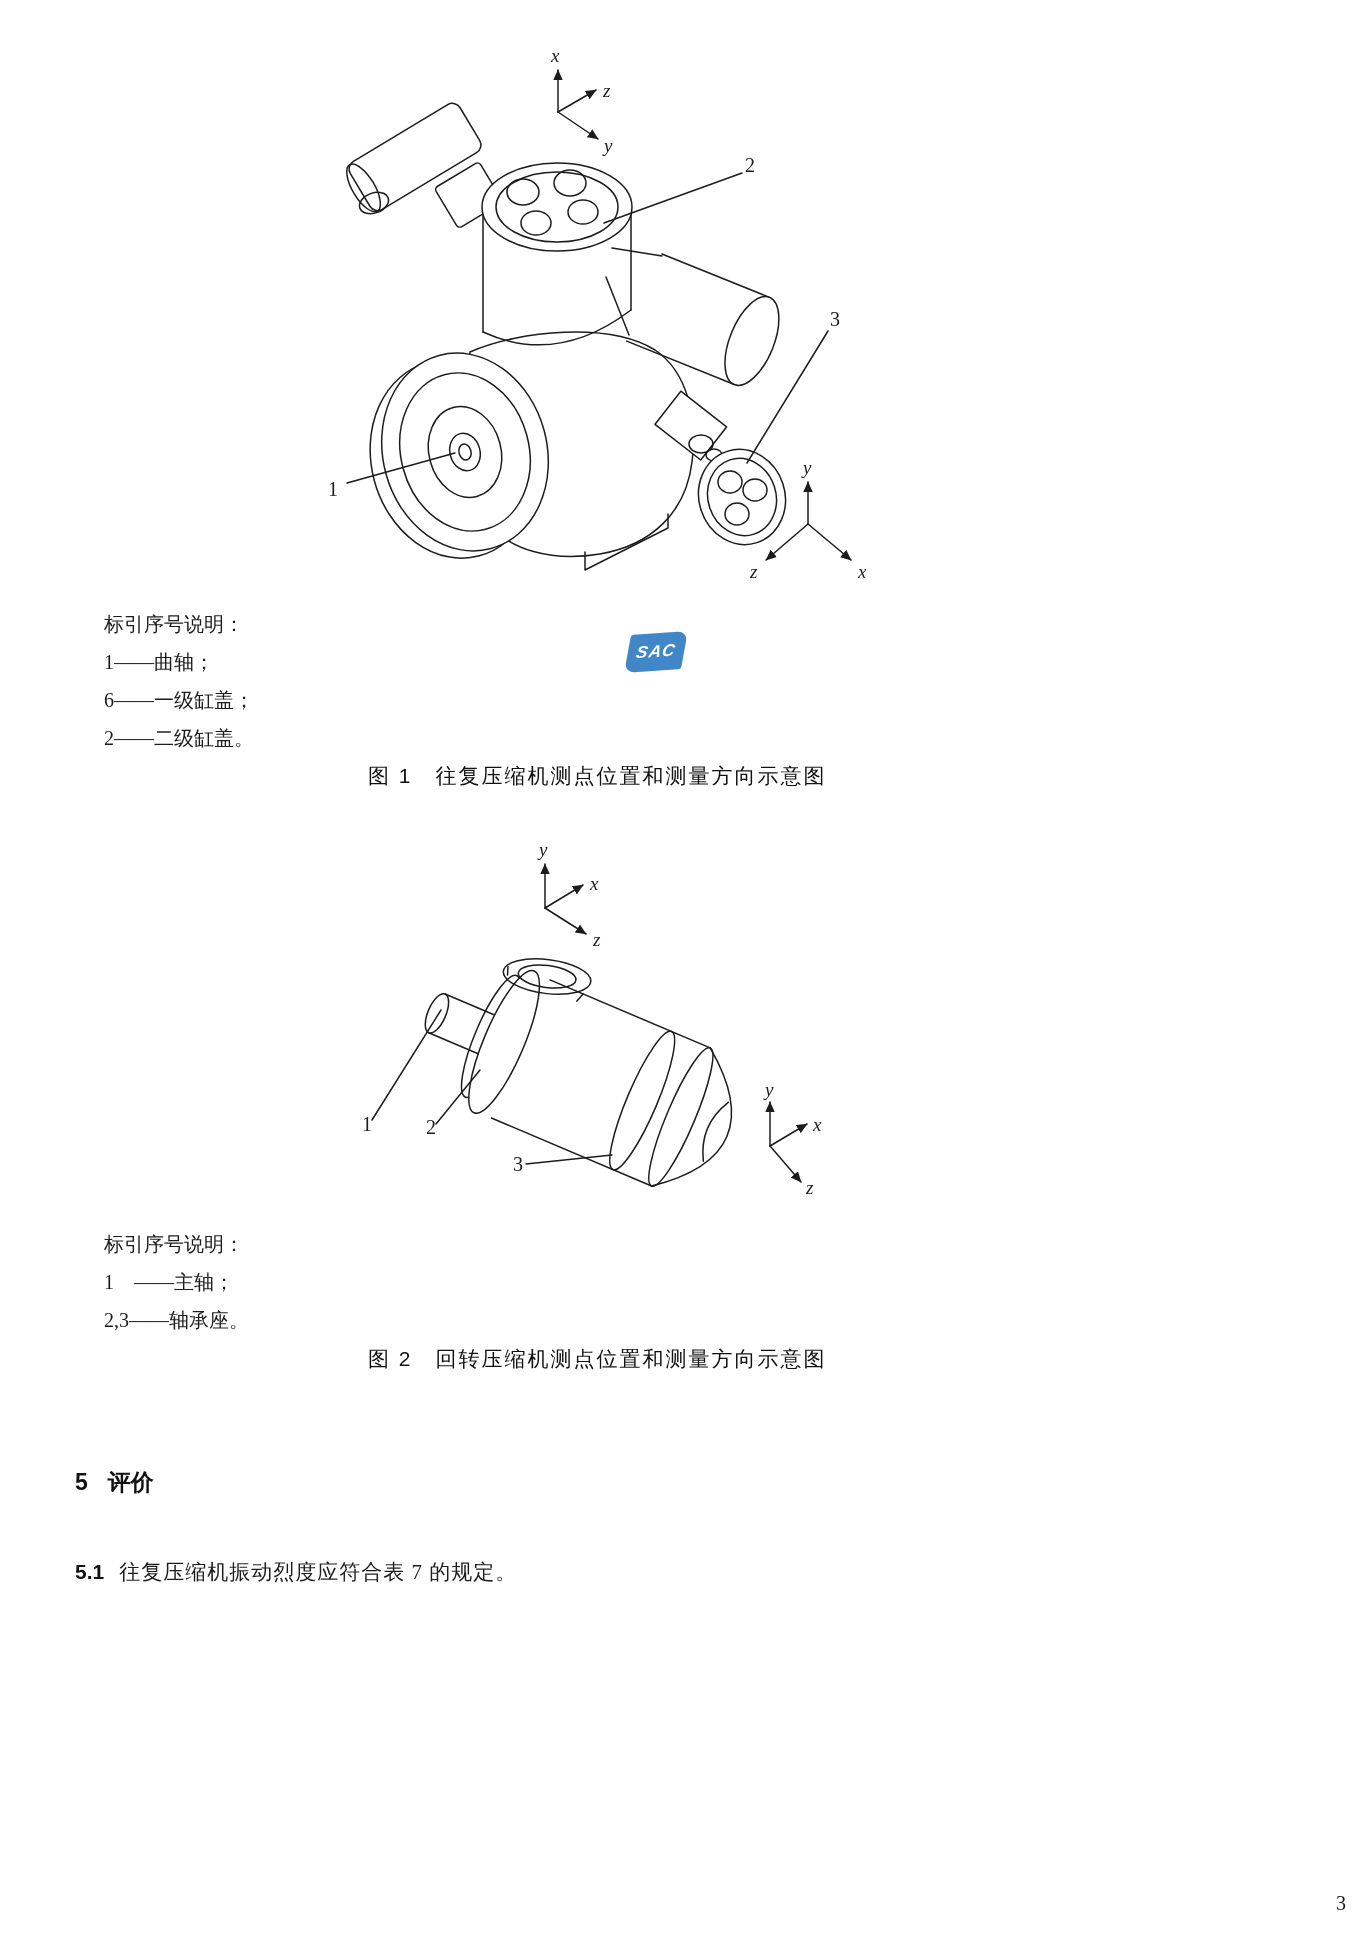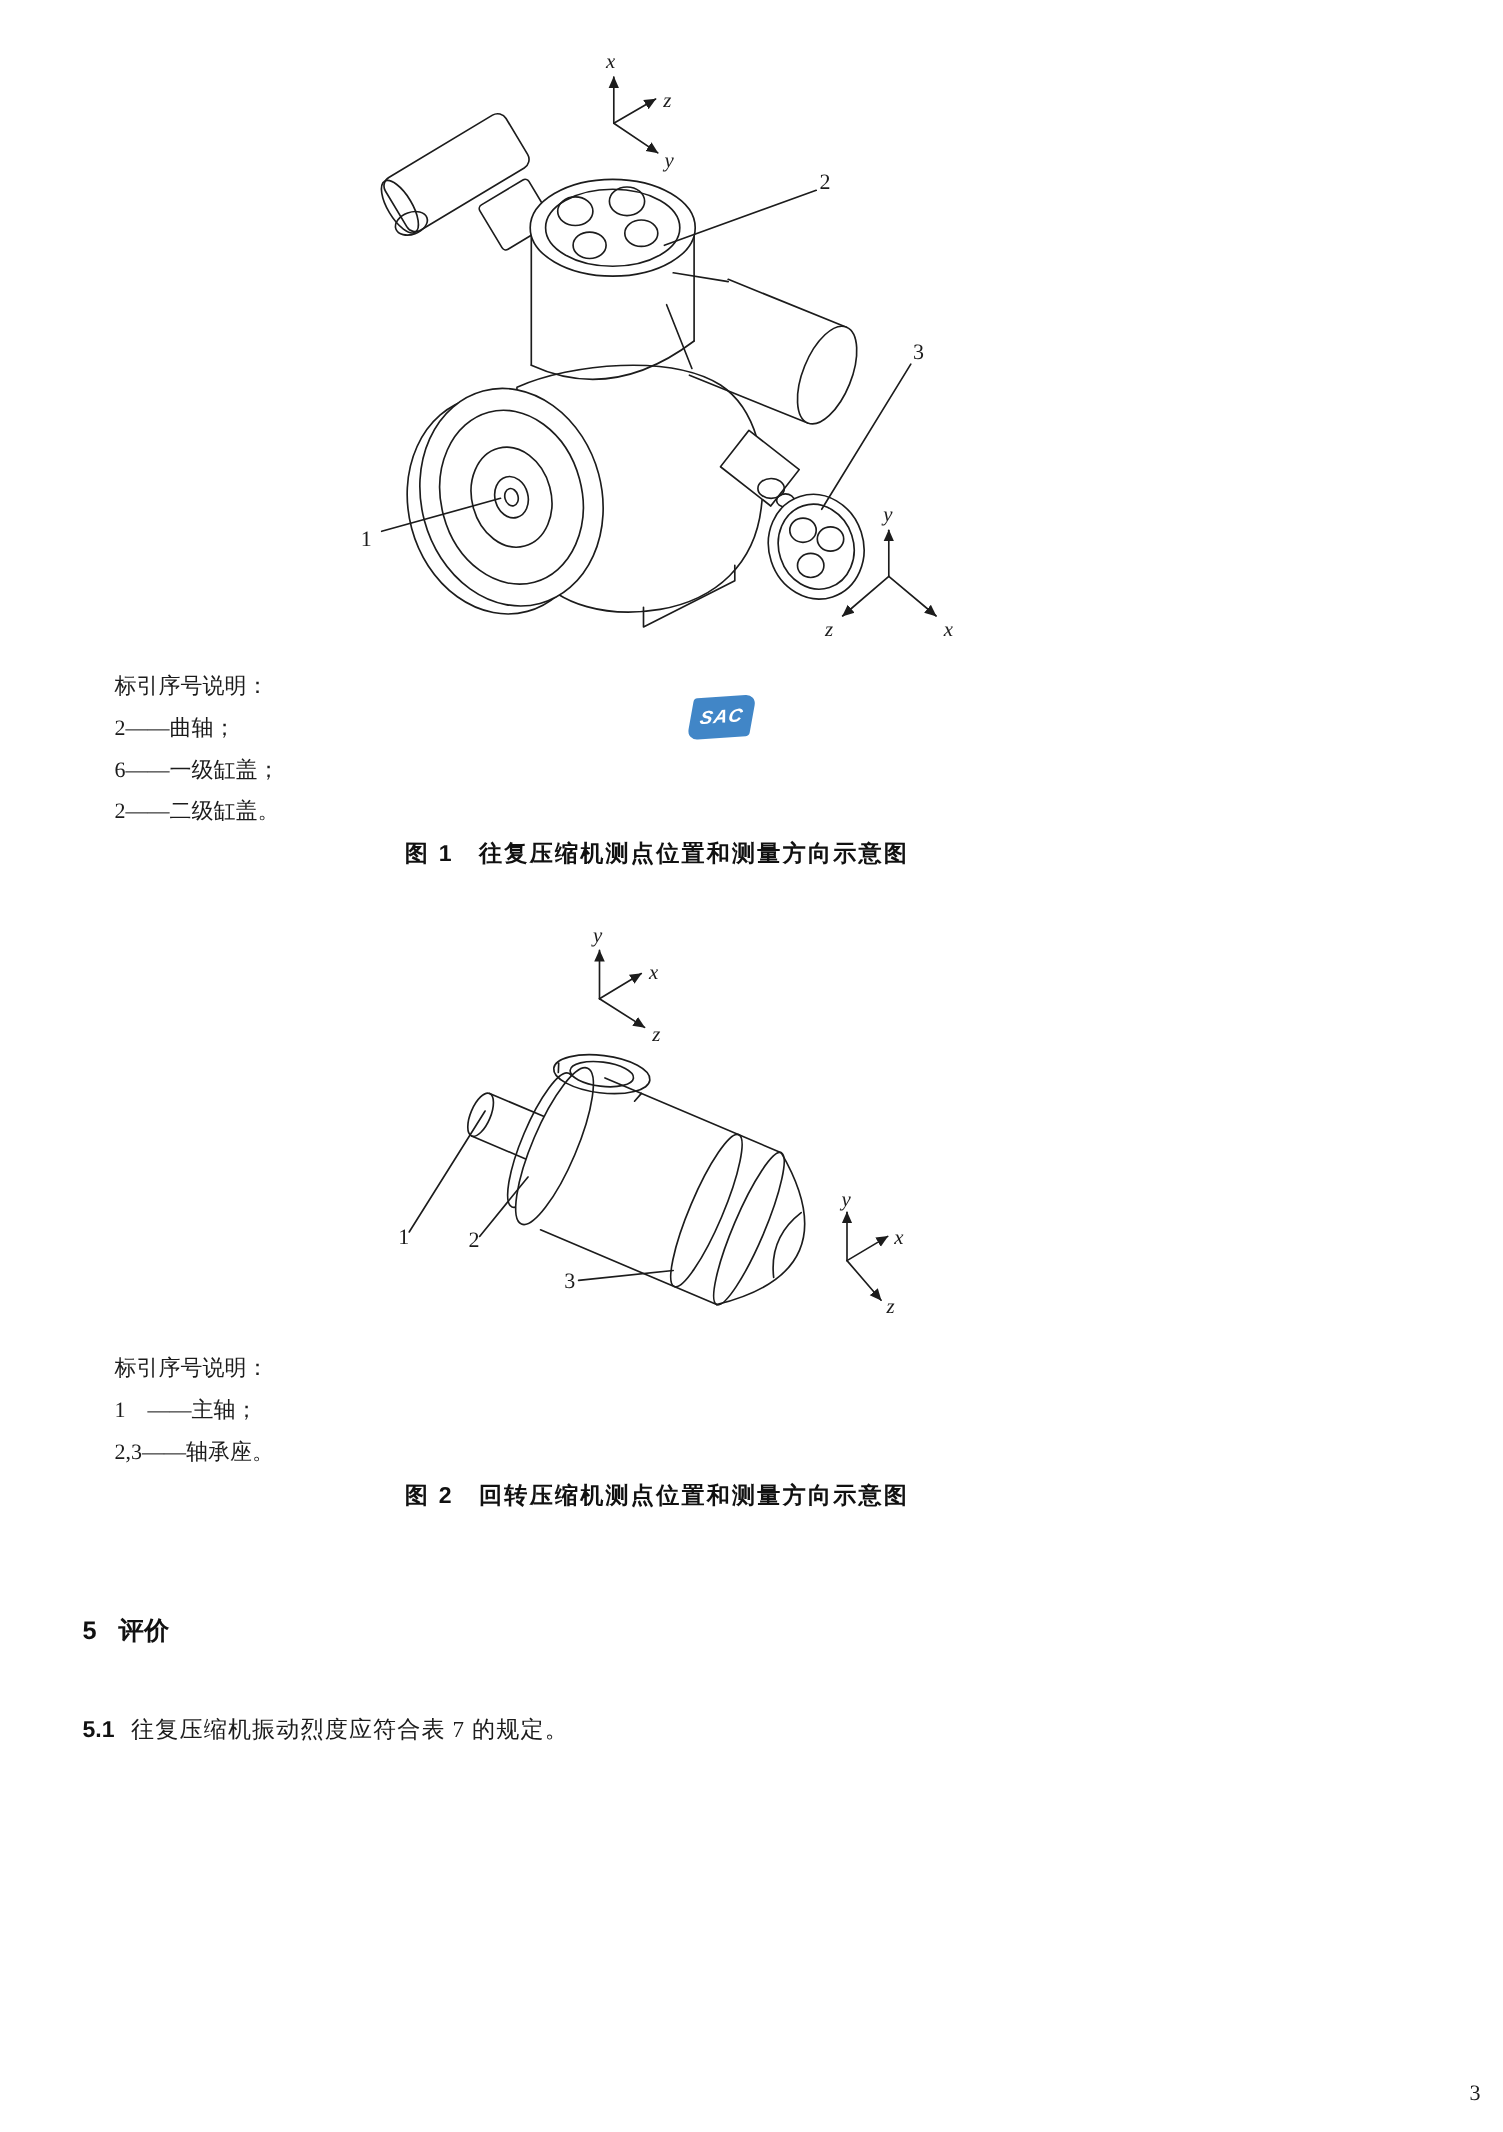--- a/index.html
+++ b/index.html
@@ -5,21 +5,21 @@
   * { margin:0; padding:0; box-sizing:border-box; }
   html,body { width:1366px; height:1938px; background:#ffffff; }
   body { position:relative; font-family:"Liberation Serif","DejaVu Serif",serif; color:#1c1c1c; overflow:hidden; }
 
   svg.fig { position:absolute; left:0; overflow:visible; display:block; }
 
   .legend { position:absolute; left:104px; }
   .legend-line { font-size:20px; line-height:24px; margin-bottom:14px; white-space:pre; color:#1c1c1c; }
 
   .caption { position:absolute; left:368px; font-family:"Liberation Sans","DejaVu Sans",sans-serif;
-             font-weight:bold; font-size:21px; letter-spacing:2px; color:#111; }
+             font-weight:normal; font-size:21px; letter-spacing:2px; color:#111; }
 
   .heading { position:absolute; left:75px; top:1467px; display:flex; gap:20px; align-items:baseline;
              font-family:"Liberation Sans","DejaVu Sans",sans-serif; font-weight:bold; font-size:23px; color:#111; }
 
   .clause { position:absolute; left:75px; top:1558px; display:flex; gap:15px; align-items:baseline; font-size:21px; }
   .clause-num { font-family:"Liberation Sans","DejaVu Sans",sans-serif; font-weight:bold; font-size:21px; color:#111; }
   .clause-text { font-size:21px; letter-spacing:1px; color:#1c1c1c; }
 
   .page-number { position:absolute; left:1336px; top:1892px; font-size:20px; color:#1c1c1c; }
 
@@ -133,21 +133,21 @@
   <text class="callout" x="745" y="172">2</text>
   <text class="callout" x="830" y="326">3</text>
 </svg>
 
 <div class="watermark">
   <span>SAC</span>
 </div>
 
 <div class="legend" style="top:612px">
   <div class="legend-line">标引序号说明：</div>
-  <div class="legend-line">2——曲轴；</div>
+  <div class="legend-line">1——曲轴；</div>
   <div class="legend-line">6——一级缸盖；</div>
   <div class="legend-line">2——二级缸盖。</div>
 </div>
 
 <div class="caption" style="top:762px">图 1　往复压缩机测点位置和测量方向示意图</div>
 
 <svg class="fig" style="top:830px" width="1366" height="400" viewBox="0 830 1366 400">
   <defs>
     <marker id="ar2" viewBox="0 0 10 10" refX="8.5" refY="5" markerWidth="8" markerHeight="8" orient="auto">
       <path d="M0,1 L9,5 L0,9 Z" fill="#1c1c1c"></path>

